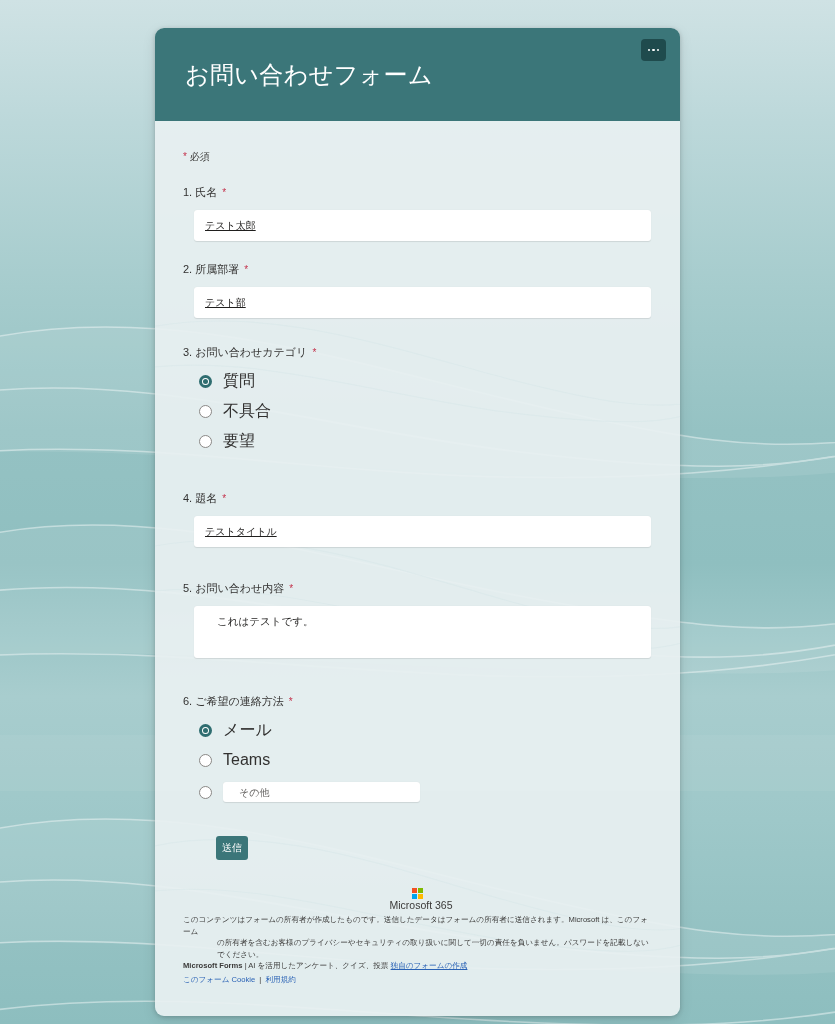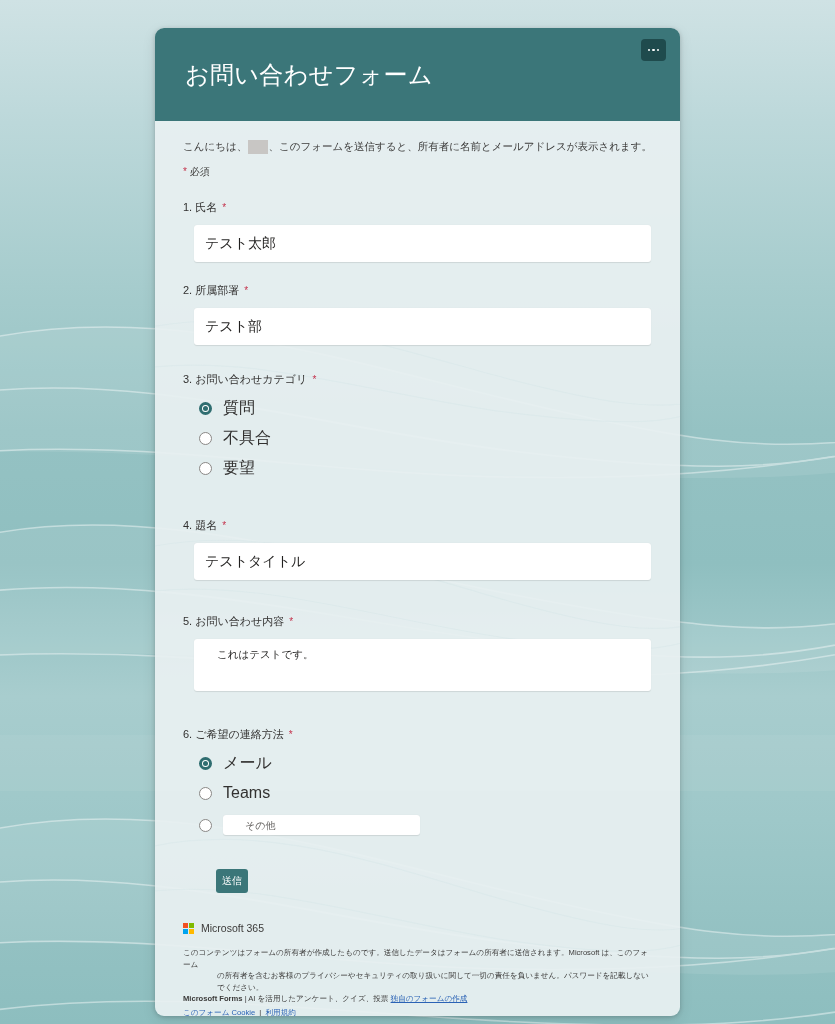--- a/index.html
+++ b/index.html
@@ -141,32 +141,33 @@
   .q-label {
     font-size: 11px;
     color: #323130;
     line-height: 16px;
     margin-bottom: 9px;
   }
   .q-label .req-star { margin-left: 2px; }
 
   .text-input {
     width: 457px;
-    height: 37px;
+    height: 31px;
     box-sizing: border-box;
     background: #ffffff;
     border: none;
     border-radius: 3px;
     margin-left: 11px;
     padding: 0 11px;
     font-family: "Liberation Sans", "DejaVu Sans", sans-serif;
-    font-size: 14px;
+    font-size: 10px;
     color: #201f1e;
     outline: none;
     box-shadow: 0 0.5px 1px rgba(0,0,0,0.10);
+    text-decoration: underline;
   }
   .text-area {
     width: 457px;
     height: 52px;
     box-sizing: border-box;
     background: #ffffff;
     border: none;
     border-radius: 3px;
     margin-left: 11px;
     padding: 8px 23px;
@@ -220,21 +221,21 @@
     line-height: 14px;
   }
   .other-input {
     margin-left: 11px;
     width: 197px;
     height: 20px;
     box-sizing: border-box;
     background: #ffffff;
     border: none;
     border-radius: 3px;
-    padding: 0 22px;
+    padding: 0 16px;
     font-family: Liberation Serif, serif;
     font-size: 10px;
     color: #201f1e;
     outline: none;
     box-shadow: 0 0.5px 1px rgba(0,0,0,0.10);
   }
   .other-input::placeholder { color: #605e5c; }
 
   .submit-row { margin: 34px 0 0 33px; }
   .submit-btn {
@@ -253,20 +254,21 @@
   
   .card-footer {
     margin-top: 28px;
     padding: 0 28px 10px 28px;
     box-sizing: border-box;
   }
   .ms-logo-row {
     display: flex;
     align-items: center;
     height: 14px;
+    flex-direction: column;
   }
   .ms-squares {
     width: 11px;
     height: 11px;
     display: grid;
     grid-template-columns: 5px 5px;
     grid-template-rows: 5px 5px;
     gap: 1px;
     flex: 0 0 auto;
   }
@@ -344,25 +346,20 @@
       <div class="card-title">お問い合わせフォーム</div>
       <div class="more-btn">
         <span class="dot"></span>
         <span class="dot"></span>
         <span class="dot"></span>
       </div>
     </div>
 
     <div class="card-body">
 
-      <div class="greeting">
-        <span>こんにちは、</span>
-        <span class="redact-block"></span>
-        <span>、このフォームを送信すると、所有者に名前とメールアドレスが表示されます。</span>
-      </div>
 
       <div class="required-note">
         <span class="req-star">*</span>
         <span>必須</span>
       </div>
 
       <div class="question">
         <div class="q-label">
           <span>1.</span>
           <span>氏名</span>

